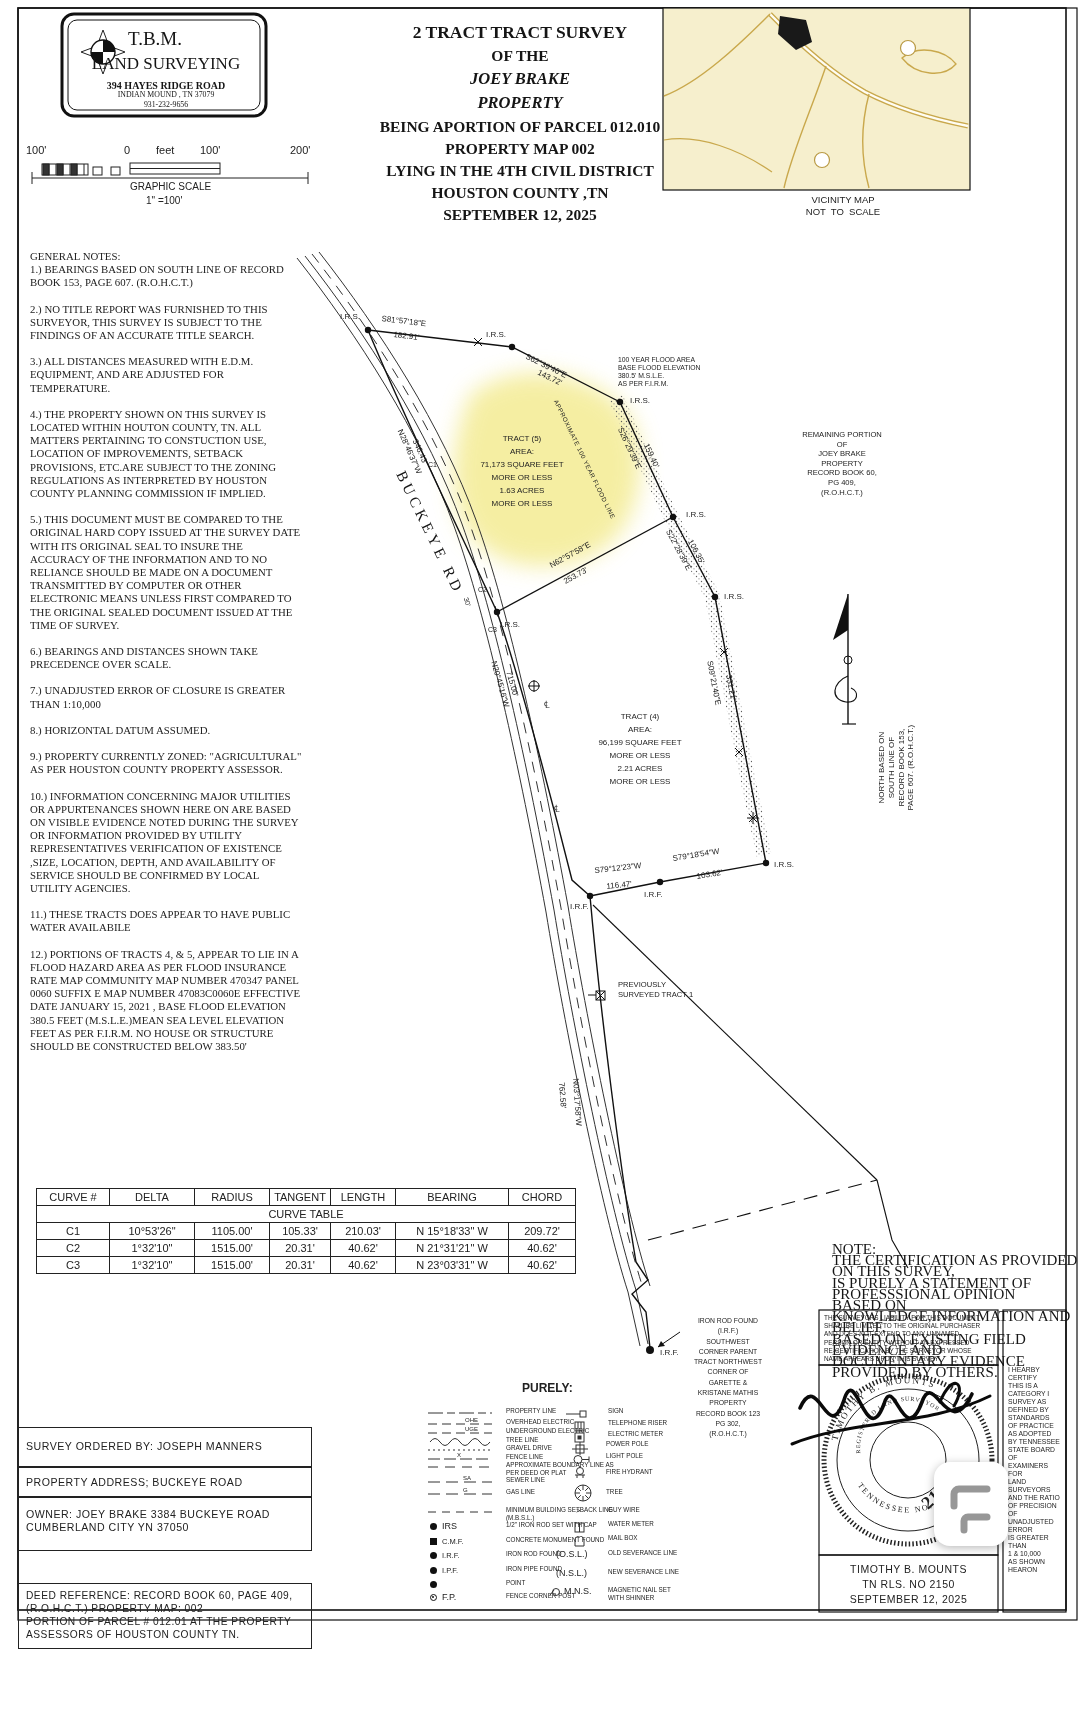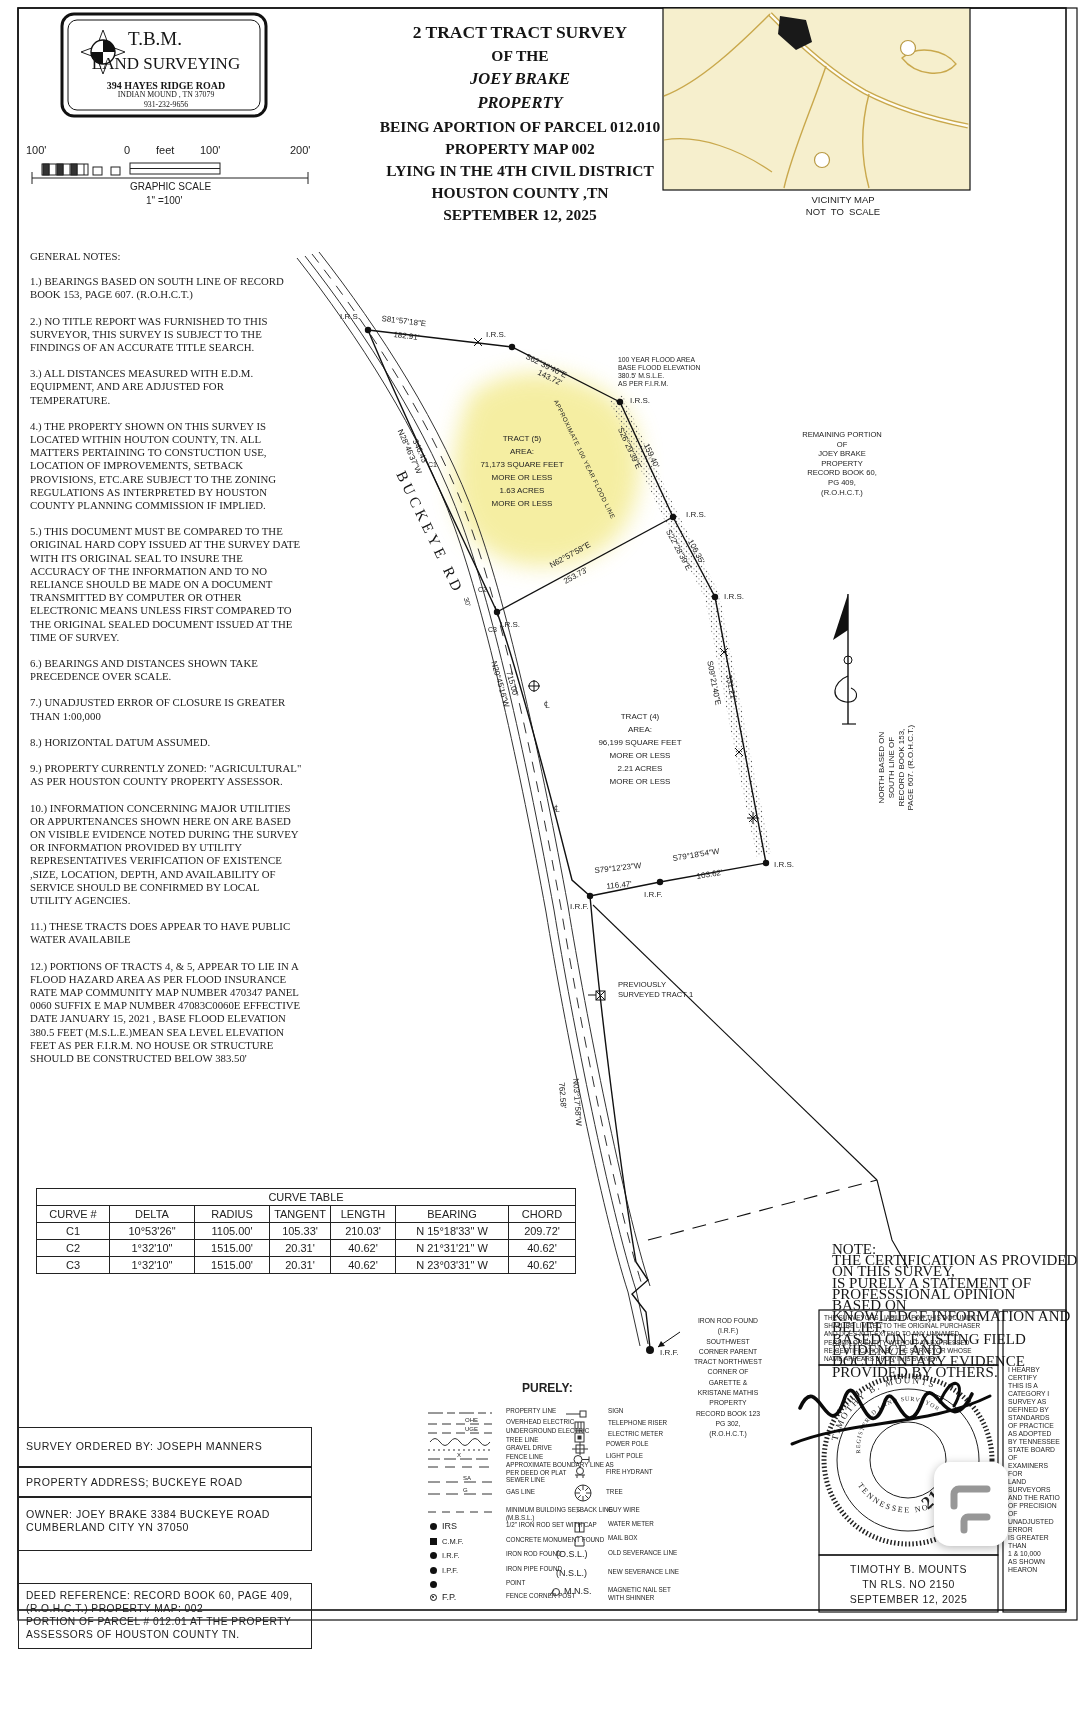--- a/index.html
+++ b/index.html
@@ -227,28 +227,28 @@
   <div class="t2" style="margin-top:4px">PROPERTY  MAP 002</div>
   <div class="t2" style="margin-top:4px">LYING IN THE 4TH CIVIL DISTRICT</div>
   <div class="t2" style="margin-top:4px">HOUSTON COUNTY ,TN</div>
   <div class="t2" style="margin-top:4px">SEPTEMBER 12, 2025</div>
 </div>
 
 <div class="lb ctr" style="left:763px;top:195px;width:160px;font-size:9.5px;">VICINITY MAP</div>
 <div class="lb ctr" style="left:763px;top:207px;width:160px;font-size:9.5px;">NOT  TO  SCALE</div>
 
 <div id="notes">
-  <div style="margin-bottom:12px">GENERAL NOTES:</div>
+  <div style="margin-bottom:0">GENERAL NOTES:</div>
   <div>1.) BEARINGS BASED ON SOUTH LINE OF RECORD BOOK 153, PAGE 607. (R.O.H.C.T.)</div>
   <div>2.) NO TITLE REPORT WAS FURNISHED TO THIS SURVEYOR, THIS SURVEY IS SUBJECT TO THE FINDINGS OF AN ACCURATE TITLE SEARCH.</div>
   <div>3.) ALL DISTANCES MEASURED WITH E.D.M. EQUIPMENT, AND ARE  ADJUSTED FOR TEMPERATURE.</div>
   <div>4.) THE PROPERTY SHOWN ON THIS SURVEY IS LOCATED WITHIN  HOUTON COUNTY, TN.  ALL MATTERS PERTAINING TO CONSTUCTION USE, LOCATION OF IMPROVEMENTS, SETBACK PROVISIONS, ETC.ARE SUBJECT TO THE  ZONING REGULATIONS AS INTERPRETED BY HOUSTON COUNTY PLANNING COMMISSION IF IMPLIED.</div>
   <div> 5.) THIS DOCUMENT MUST BE COMPARED TO THE ORIGINAL HARD COPY ISSUED AT THE SURVEY DATE WITH ITS ORIGINAL  SEAL TO INSURE THE ACCURACY OF THE INFORMATION AND TO NO RELIANCE SHOULD BE MADE ON A DOCUMENT TRANSMITTED BY COMPUTER OR OTHER ELECTRONIC  MEANS UNLESS FIRST COMPARED TO THE ORIGINAL SEALED DOCUMENT ISSUED AT THE TIME OF SURVEY.</div>
   <div>6.) BEARINGS AND DISTANCES SHOWN TAKE PRECEDENCE OVER SCALE.</div>
-  <div>7.) UNADJUSTED ERROR OF CLOSURE IS GREATER THAN 1:00,000</div>
+  <div>7.) UNADJUSTED ERROR OF CLOSURE IS GREATER THAN 1:10,000</div>
   <div>8.) HORIZONTAL DATUM ASSUMED.</div>
   <div>9.) PROPERTY CURRENTLY ZONED: "AGRICULTURAL" AS PER HOUSTON COUNTY PROPERTY ASSESSOR.</div>
   <div>10.) INFORMATION CONCERNING MAJOR UTILITIES OR APPURTENANCES SHOWN HERE ON ARE BASED ON VISIBLE EVIDENCE NOTED DURING THE SURVEY OR INFORMATION PROVIDED BY UTILITY REPRESENTATIVES VERIFICATION OF EXISTENCE ,SIZE, LOCATION, DEPTH, AND AVAILABILITY OF SERVICE SHOULD BE CONFIRMED BY LOCAL UTILITY AGENCIES.</div>
   <div>11.) THESE TRACTS  DOES APPEAR TO HAVE  PUBLIC WATER  AVAILABILE</div>
   <div>12.) PORTIONS OF TRACTS 4, &amp; 5, APPEAR TO LIE IN A FLOOD HAZARD AREA AS PER FLOOD INSURANCE RATE MAP COMMUNITY MAP NUMBER 470347 PANEL 0060 SUFFIX E  MAP NUMBER 47083C0060E EFFECTIVE DATE JANUARY 15, 2021 , BASE FLOOD ELEVATION
 380.5 FEET (M.S.L.E.)MEAN SEA LEVEL ELEVATION FEET AS PER F.I.R.M. NO HOUSE OR STRUCTURE SHOULD BE CONSTRUCTED BELOW 383.50'</div>
 </div>
 
 <div class="lb" style="left:340px;top:312px">I.R.S.</div>
 <div class="lb" style="left:486px;top:330px">I.R.S.</div>
@@ -330,31 +330,31 @@
 GARETTE &amp;
 KRISTANE MATHIS
 PROPERTY
 RECORD BOOK 123
 PG 302,
 (R.O.H.C.T.)</div>
 
 <table id="ctable">
   <tbody>
         <tr>
-          <td colspan="7">CURVE  TABLE</td>
-        </tr>
-  <tr>
     <th style="width:64px">CURVE #</th>
     <th style="width:76px">DELTA</th>
     <th style="width:66px">RADIUS</th>
     <th style="width:52px">TANGENT</th>
     <th style="width:56px">LENGTH</th>
     <th style="width:104px">BEARING</th>
     <th style="width:58px">CHORD</th>
   </tr>
+  <tr>
+          <td colspan="7">CURVE  TABLE</td>
+        </tr>
   <tr>
     <td>C1</td>
           <td>10°53'26"</td>
     <td>1105.00'</td>
           <td>105.33'</td>
     <td>210.03'</td>
           <td>N 15°18'33" W</td>
     <td>209.72'</td>
   </tr>
   <tr>

